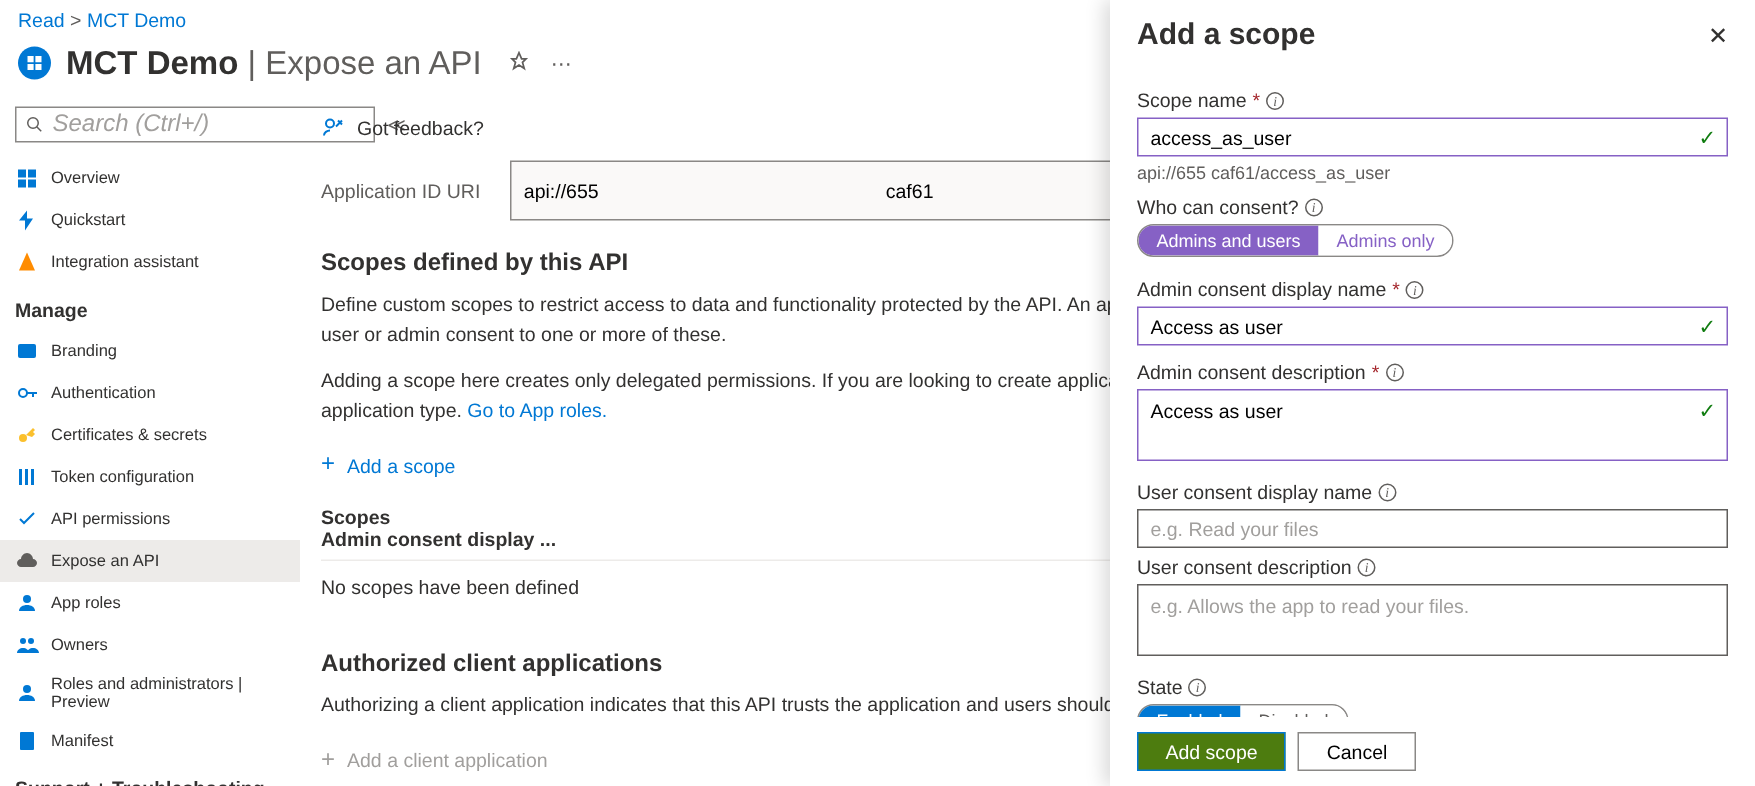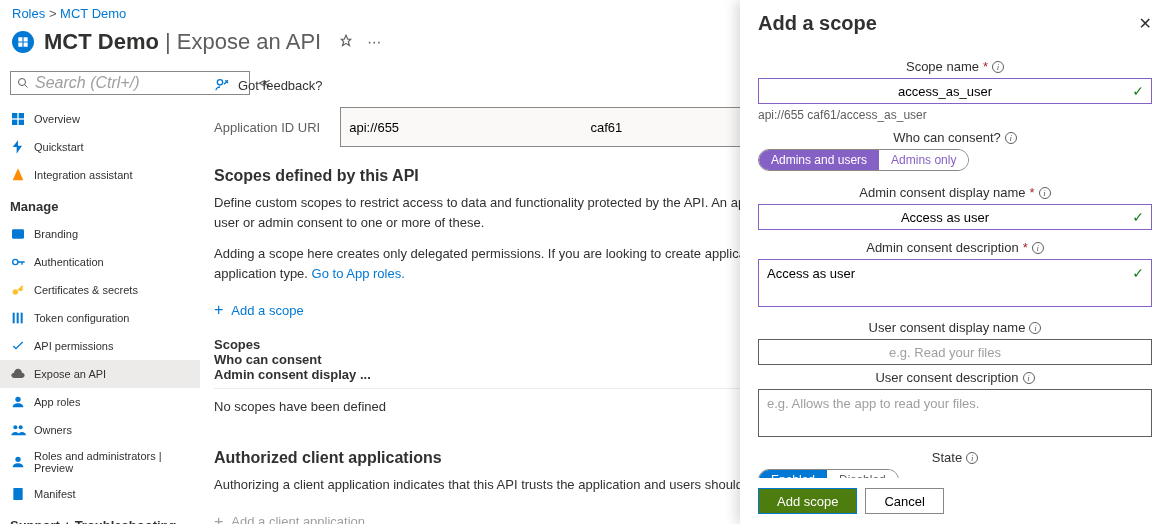--- a/index.html
+++ b/index.html
@@ -51,24 +51,24 @@
     .empty-msg { padding: 10px 0; font-size: 13px; color: #323130; }
     
     
     .panel { position: absolute; right: 0; top: 0; width: 430px; height: 524px; background: #fff; box-shadow: -4px 0 12px rgba(0,0,0,0.15); display: flex; flex-direction: column; }
     .panel-head { display: flex; justify-content: space-between; align-items: center; padding: 12px 18px 8px; }
     .panel-title { font-size: 20px; font-weight: 600; }
     .close-btn { font-size: 16px; cursor: pointer; color: #323130; }
     .panel-body { flex: 1; overflow-y: auto; padding: 10px 18px; }
     .panel-footer { padding: 10px 18px; display: flex; gap: 8px; border-top: 0; }
     
-    .form-label { display: flex; align-items: center; gap: 4px; font-size: 13px; margin: 6px 0 4px; justify-content: center; }
+    .form-label { display: flex; align-items: center; gap: 4px; font-size: 13px; margin: 6px 0 4px; }
     .req { color: #a4262c; }
     .info-icon { width: 12px; height: 12px; border: 1px solid #605e5c; border-radius: 50%; display: inline-flex; align-items: center; justify-content: center; font-size: 9px; color: #605e5c; font-style: italic; font-family: serif; }
-    .form-input { width: 100%; height: 26px; border: 1px solid #605e5c; padding: 0 28px 0 8px; font-size: 13px; outline: none; text-align: center; }
+    .form-input { width: 100%; height: 26px; border: 1px solid #605e5c; padding: 0 28px 0 8px; font-size: 13px; outline: none; }
     .form-input.valid { border: 1px solid #8661c5; }
     .input-wrap { position: relative; }
     .check-icon { position: absolute; right: 8px; top: 50%; transform: translateY(-50%); color: #107c10; font-size: 14px; }
     .form-textarea { width: 100%; height: 48px; border: 1px solid #605e5c; padding: 6px 28px 6px 8px; font-size: 13px; outline: none; resize: none; font-family: inherit; }
     .form-textarea.valid { border: 1px solid #8661c5; }
     .helper-text { font-size: 12px; color: #605e5c; margin: 4px 0 8px; }
     
     .pill-group { display: inline-flex; border-radius: 12px; overflow: hidden; border: 1px solid #8a8886; margin-bottom: 8px; }
     .pill { padding: 3px 12px; font-size: 12px; cursor: pointer; background: #fff; color: #8661c5; }
     .pill.selected { background: #8661c5; color: #fff; }
@@ -77,21 +77,21 @@
     
     .btn { height: 26px; padding: 0 18px; font-size: 13px; border: 1px solid #8a8886; background: #fff; cursor: pointer; }
     .btn.primary { background: #4d7c0f; color: #fff; border-color: #0078d4; }
     
     ::placeholder { color: #a19f9d; }
   </style>
 </head>
 <body>
 
 <div class="breadcrumb">
-  <a>Roles</a>
+  <a>Read</a>
   <span>&gt;</span>
   <a>MCT Demo</a>
 </div>
 
 <div class="title-row">
   <span class="app-icon">
     <svg viewBox="0 0 24 24">
         <path d="M4 4h7v7H4zM13 4h7v7h-7zM4 13h7v7H4zM13 13h7v7h-7z"></path>
       </svg>
   </span>
@@ -256,21 +256,20 @@
     <div class="section-desc">Define custom scopes to restrict access to data and functionality protected by the API. An application that requires access to parts of this API can request that a user or admin consent to one or more of these.</div>
     <div class="section-desc">
       <span>Adding a scope here creates only delegated permissions. If you are looking to create application-only scopes, use 'App roles' and define app roles assignable to application type. </span><a>Go to App roles.</a>
     </div>
     <div class="add-link">
       <span class="plus-icon">+</span>
       <span>Add a scope</span>
     </div>
     <div class="table-head scopes">
       <div class="col">Scopes</div>
-      <div class="col">Who can consent</div>
       <div class="col">Admin consent display ...</div>
     </div>
     <div class="empty-msg">No scopes have been defined</div>
     <br>
     <div class="section-title">Authorized client applications</div>
     <div class="section-desc">Authorizing a client application indicates that this API trusts the application and users should not be asked to consent when the client calls this API.</div>
     <div class="add-link disabled">
       <span class="plus-icon">+</span>
       <span>Add a client application</span>
     </div>

